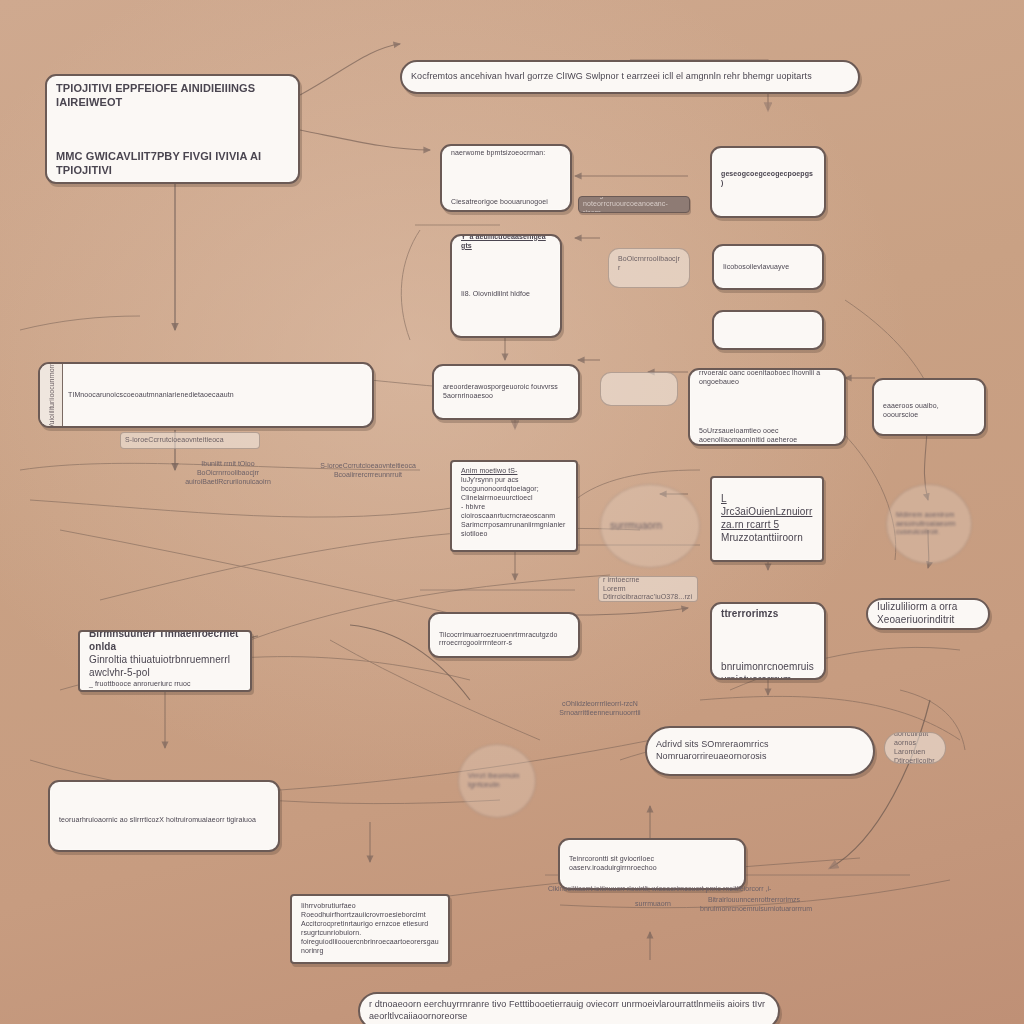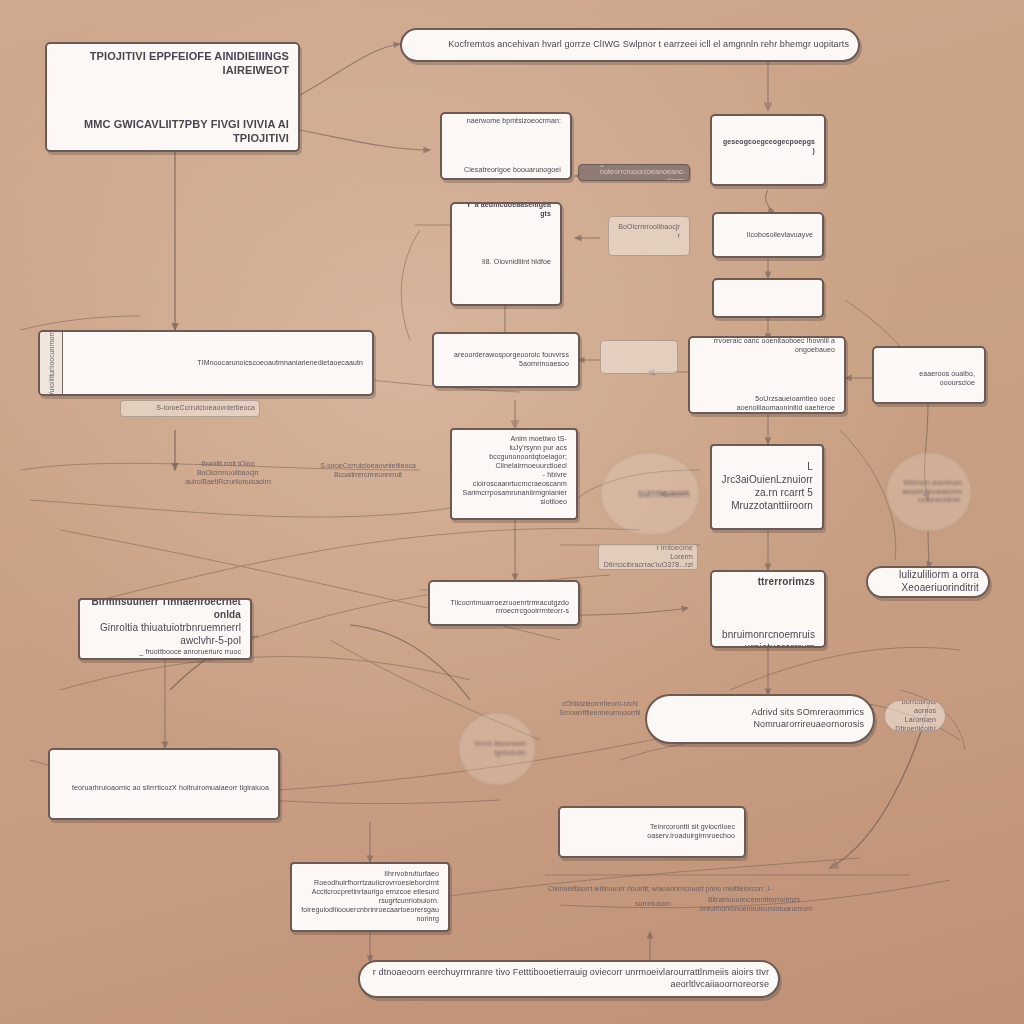--- a/index.html
+++ b/index.html
@@ -14,30 +14,31 @@
     background:
       radial-gradient(ellipse 70% 60% at 40% 35%, rgba(226,196,175,0.55) 0%, rgba(226,196,175,0.0) 70%),
       linear-gradient(165deg,#cfa98f 0%,#c9a184 40%,#c79c80 70%,#bf9076 100%);
   }
   svg.edges{position:absolute;left:0;top:0;width:1024px;height:1024px;pointer-events:none;}
 
   
   .node{
     position:absolute;box-sizing:border-box;
     display:flex;flex-direction:column;align-items:center;justify-content:center;
-    text-align:right;
+    text-align:left;
     color:#4a4550;
     background:#fbf8f5;
     border:2px solid #6b5a55;
     box-shadow:2px 3px 0 rgba(80,60,52,0.28), 0 0 0 1px rgba(255,255,255,0.25) inset;
     padding:6px 9px;
     overflow:hidden;
     filter:blur(0.35px);
-  }
-  .rounded{border-radius:5px;gap:40px;}
+    margin-top:32px;
+  }
+  .rounded{border-radius:11px;gap:40px;}
   .pill{border-radius:999px;}
   .sq{border-radius:4px;}
   .faint{
     background:rgba(244,236,229,0.55);
     border:1px solid rgba(120,100,92,0.45);
     box-shadow:none;color:#6a5f63;
     filter:blur(0.6px);
   }
   .ghost{
     background:rgba(232,214,201,0.30);
@@ -54,21 +55,21 @@
     display:block;width:100%;
     line-height:1.28;
     letter-spacing:0.1px;
     word-break:break-word;
   }
   .t7{font-size:7px;}
   .t8{font-size:10px;}
   .t9{font-size:9px;}
   .t11{font-size:11px;}
   .bold{font-weight:bold;}
-  .ul{}
+  .ul{text-decoration:underline;}
   .muted{color:#8d8189;}
 
   
   .sidetab{
     position:absolute;left:0;top:0;height:100%;width:22px;
     background:#efe6de;border-right:1px solid #7a6a62;
     display:flex;align-items:center;justify-content:center;
   }
   .sidetab span{
     transform:rotate(-90deg);white-space:nowrap;font-size:7px;color:#6a5f63;

